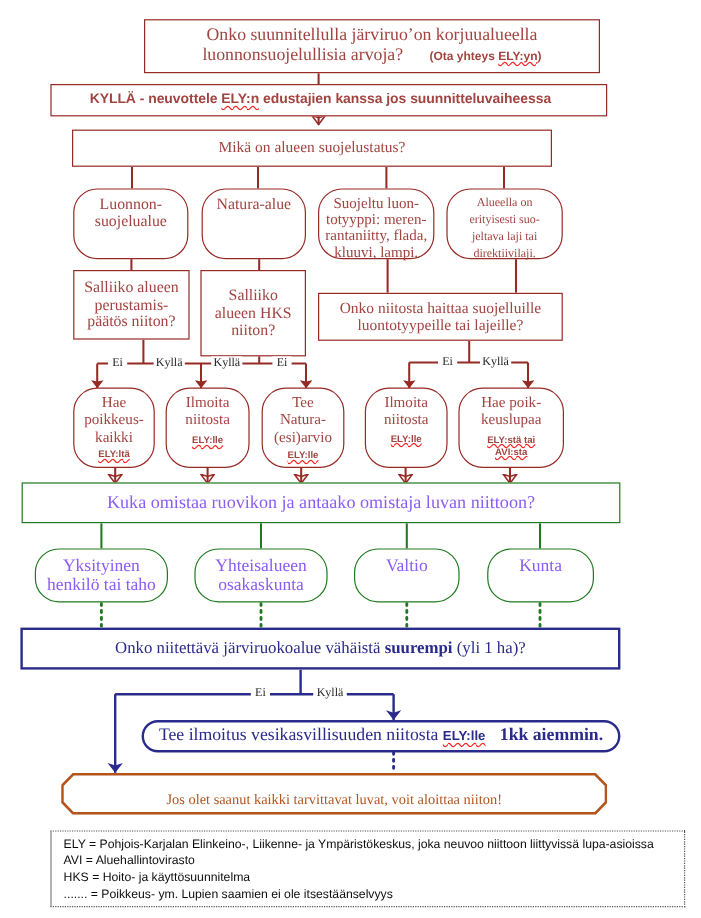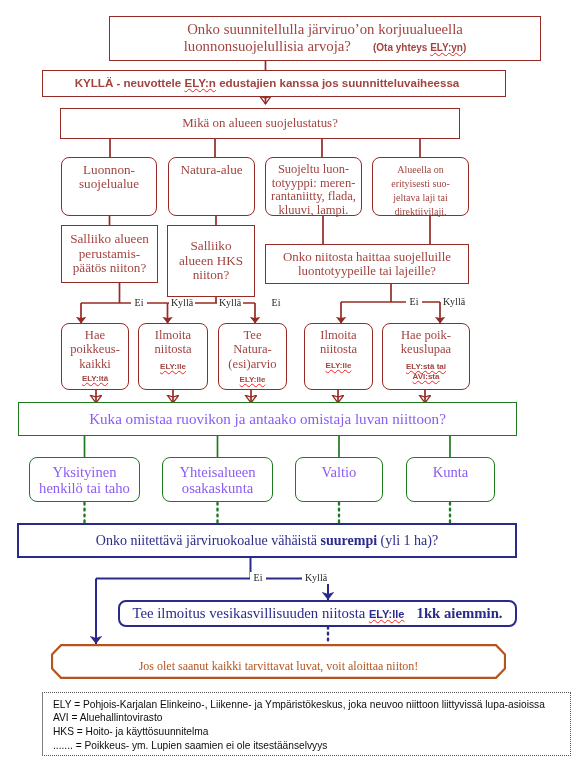--- a/index.html
+++ b/index.html
@@ -6,24 +6,24 @@
   body{width:584px;height:765px;position:relative;overflow:hidden;
        font-family:"Liberation Serif",serif;}
   #stage{position:absolute;left:0;top:0;width:584px;height:765px;}
   svg.lines{position:absolute;left:0;top:0;width:584px;height:765px;}
   .box{position:absolute;box-sizing:border-box;display:flex;align-items:center;
        justify-content:center;text-align:center;background:#ffffff;line-height:1.10;}
   .box .t{display:block;white-space:pre-line;}
   .red{border:1.6px solid #962A25;color:#A14440;}
   .green{border:1.7px solid #1F7A1F;color:#8b5cf6;}
   .blue{border:2px solid #2A2A8C;color:#2A2A8C;}
-  .rnd{border-radius:8px;}
+  .rnd{border-radius:20px;}
   .lbl{position:absolute;background:#ffffff;color:#262626;
        font-family:"Liberation Serif",serif;font-size:10px;line-height:12px;
-       text-align:center;margin-left:41px;}
+       text-align:center;}
   .act{align-items:flex-start;padding-top:3.7px;font-size:12.6px;}
   .act .t{line-height:14.4px;}
   .note{position:absolute;font-family:"Liberation Sans",sans-serif;
         font-weight:bold;font-size:8px;color:#A14440;text-align:center;
         line-height:10px;}
   .legend{position:absolute;font-family:"Liberation Sans",sans-serif;
           font-size:10.2px;color:#0D0D0D;line-height:13.75px;}
   .sans-b{font-family:"Liberation Sans",sans-serif;font-weight:bold;}
   .sp{position:relative;
       text-decoration:underline wavy #FF1E1E;text-decoration-skip-ink:none;
@@ -99,21 +99,21 @@
     <path d="M250.5 558 L250.5 578.5"></path>
     <path d="M96 578.5 L328 578.5"></path>
     <path d="M96 578.5 L96 644" marker-end="url(#ar-blue)"></path>
     <path d="M328 578.5 L328 600" marker-end="url(#ar-blue)"></path>
   </g>
   <g stroke="#2A2A8C" stroke-width="2.4" fill="none" stroke-dasharray="1.6 4.2" stroke-linecap="round">
     <path d="M328 627 L328 644"></path>
   </g>
 </svg>
 
-<div class="box red" style="left:109px;top:16px;width:432px;height:45px;font-size:14.8px;line-height:16.8px;">
+<div class="box red" style="left:120px;top:16px;width:380px;height:45px;font-size:14.8px;line-height:16.8px;">
   <div>
     <span class="t">Onko suunnitellulla järviruo’on korjuualueella</span>
     <span class="t"><span>luonnonsuojelullisia arvoja?</span><span style="display:inline-block;width:22px"></span><span class="sans-b" style="font-size:10px;"><span>(Ota yhteys </span><span class="sp">ELY:yn</span><span>)</span></span>
     </span>
   </div>
 </div>
 
 <div class="box red" style="left:42px;top:70px;width:464px;height:27px;padding-right:14px;">
   <span class="t sans-b" style="font-size:11.6px;letter-spacing:-0.02px;"><span>KYLLÄ - neuvottele </span><span class="sp">ELY:n</span><span> edustajien kanssa jos suunnitteluvaiheessa</span></span>
 </div>

